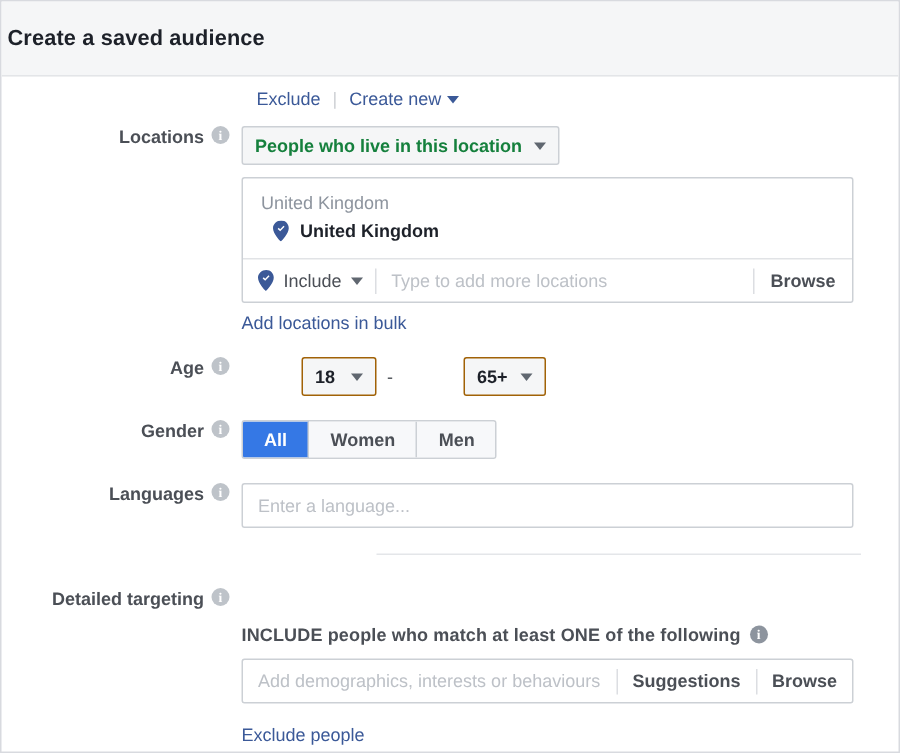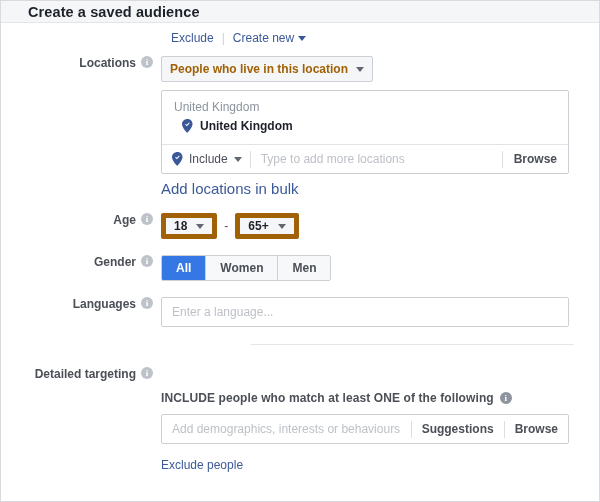--- a/index.html
+++ b/index.html
@@ -15,26 +15,26 @@
     overflow: hidden;
   }
   .window {
     width: 600px; height: 502px;
     border: 1px solid #d8dadf;
     background: #fff;
     position: relative;
     overflow: hidden;
   }
   .titlebar {
-    height: 22px;
+    height: 50px;
     background: #f5f6f7;
     border-bottom: 1px solid #e3e5e8;
     display: flex;
     align-items: center;
-    padding: 0 0 0 27px;
+    padding: 0 0 0 4px;
   }
   .titlebar-text {
     font-size: 14.5px;
     font-weight: bold;
     color: #1d2129;
     letter-spacing: 0.1px;
   }
   .body-area {
     position: relative;
     padding: 0;
@@ -122,21 +122,21 @@
     display: inline-flex;
     align-items: center;
     gap: 8px;
     height: 26px;
     background: #f5f6f7;
     border: 1px solid #ccd0d5;
     border-radius: 2px;
     padding: 0 8px;
     font-size: 12px;
     font-weight: bold;
-    color: #a16207;
+    color: #15803d;
     cursor: pointer;
   }
   .loc-box {
     margin-top: 8px;
     width: 408px;
     border: 1px solid #ccd0d5;
     border-radius: 2px;
     background: #fff;
   }
   .loc-box-head {
@@ -198,42 +198,43 @@
     font-size: 12px;
     font-weight: bold;
     color: #4b4f56;
     cursor: pointer;
     line-height: 27px;
   }
   .bulk-link {
     display: inline-block;
     margin-top: 6px;
     color: #3b5998;
-    font-size: 15px;
+    font-size: 12px;
     cursor: pointer;
   }
 
   
   .age-row { margin-top: 16px; }
   .age-wrap { display: flex; align-items: center; gap: 7px; }
   .age-select {
     display: inline-flex;
     align-items: center;
     justify-content: space-between;
     gap: 9px;
     min-width: 50px;
     height: 26px;
     background: #f5f6f7;
-    border: 5px solid #a16207;
+    border: 1px solid #a16207;
     border-radius: 2px;
     padding: 0 8px;
     font-size: 12px;
     font-weight: bold;
     color: #1d2129;
     cursor: pointer;
+    margin-left: 40px;
   }
   .age-dash { color: #4b4f56; font-size: 12px; }
 
   
   .gender-row { margin-top: 16px; }
   .seg {
     display: inline-flex;
     border: 1px solid #ccd0d5;
     border-radius: 2px;
     overflow: hidden;

